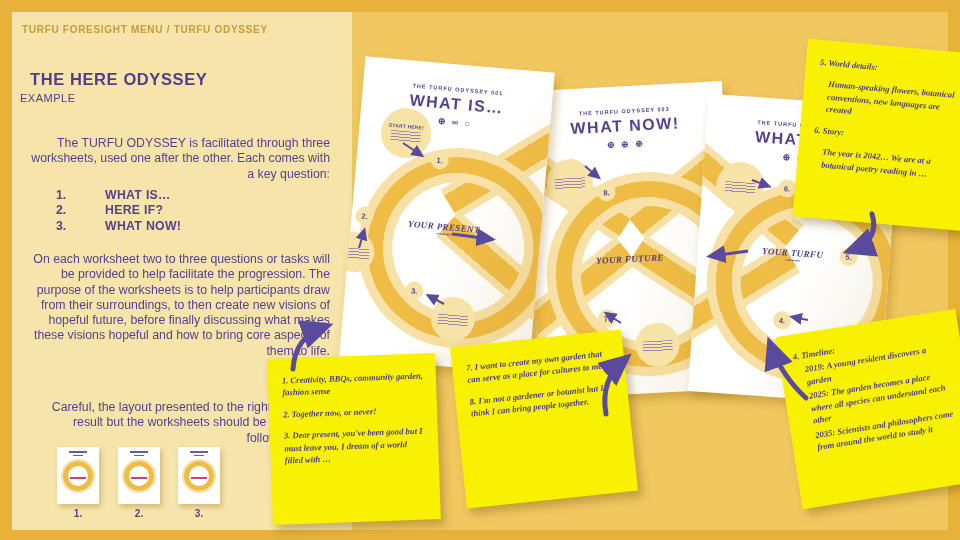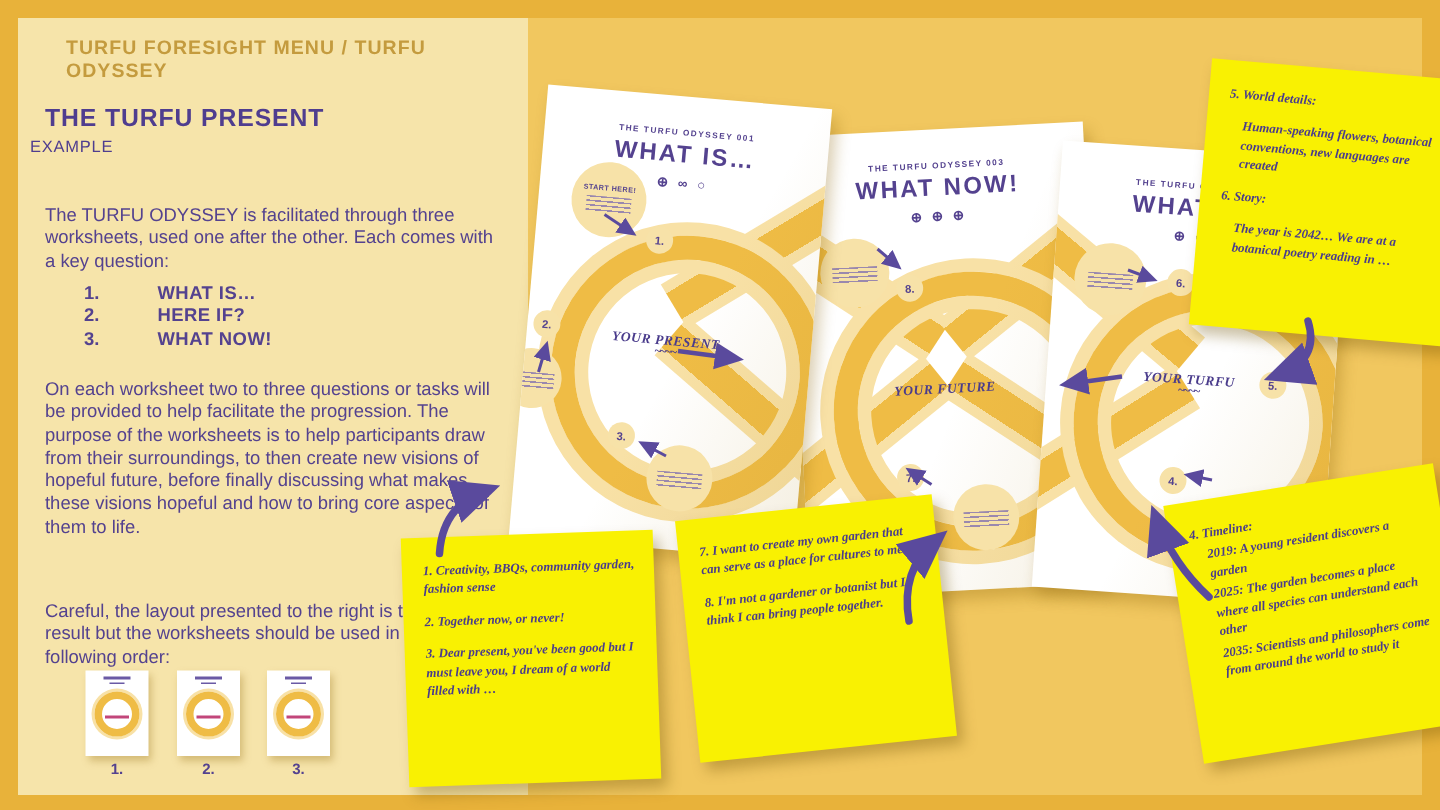--- a/index.html
+++ b/index.html
@@ -7,28 +7,28 @@
     width:960px;height:540px;position:relative;overflow:hidden;
     background:#E8B23A;
     font-family:"Liberation Sans",sans-serif;
     -webkit-font-smoothing:antialiased;
   }
   
   .panel-left{position:absolute;left:12px;top:12px;width:340px;height:518px;background:#F6E4AA;}
   .panel-right{position:absolute;left:352px;top:12px;width:596px;height:518px;background:#F1C75F;}
 
   
-  .breadcrumb{position:absolute;left:44px;top:24px;width:310px;
-    font-size:13px;font-weight:bold;letter-spacing:.7px;color:#C49B3E;}
+  .breadcrumb{position:absolute;left:22px;top:24px;width:310px;
+    font-size:10px;font-weight:bold;letter-spacing:.7px;color:#C49B3E;}
   .title1{position:absolute;left:30px;top:70px;font-size:16.5px;font-weight:800;
     letter-spacing:.6px;color:#4F3D8F;}
   .title2{position:absolute;left:20px;top:92px;font-size:11px;font-weight:500;
     letter-spacing:.5px;color:#4F3D8F;}
   .ltext{position:absolute;left:30px;width:300px;font-size:12.3px;line-height:15.3px;
-    color:#54428F;font-weight:500;}
+    color:#54428F;font-weight:500;text-align:right;}
   .p1{top:136px;}
   .qlist{position:absolute;left:0;top:188px;width:340px;color:#54428F;font-size:12.3px;font-weight:bold;}
   .qrow{position:relative;height:15.3px;}
   .qnum{position:absolute;left:56px;}
   .qlabel{position:absolute;left:105px;letter-spacing:.3px;}
   .p2{top:252px;}
   .p3{top:400px;}
 
   
   .thumb{position:absolute;top:447px;width:42px;height:57px;background:#fff;
@@ -94,21 +94,21 @@
   
   .arrows{position:absolute;left:0;top:0;width:960px;height:540px;z-index:7;pointer-events:none;}
 </style>
 </head>
 <body>
 
 <div class="panel-left"></div>
 <div class="panel-right"></div>
 
 <div class="breadcrumb">TURFU FORESIGHT MENU / TURFU ODYSSEY</div>
-<div class="title1">THE TURFU PRESENT</div>
+<div class="title1">THE HERE ODYSSEY</div>
 <div class="title2">EXAMPLE</div>
 
 <div class="ltext p1">The TURFU ODYSSEY is facilitated through three worksheets, used one after the other. Each comes with a key question:</div>
 
 <div class="qlist">
   <div class="qrow">
     <span class="qnum">1.</span>
     <span class="qlabel">WHAT IS…</span>
   </div>
   <div class="qrow">

